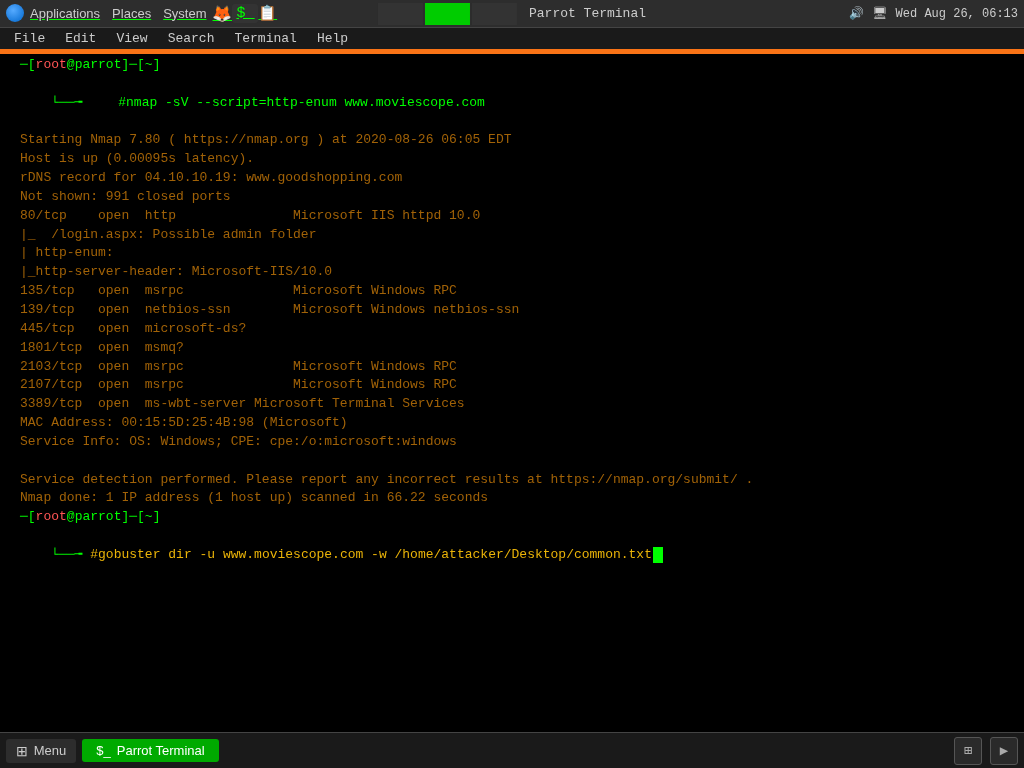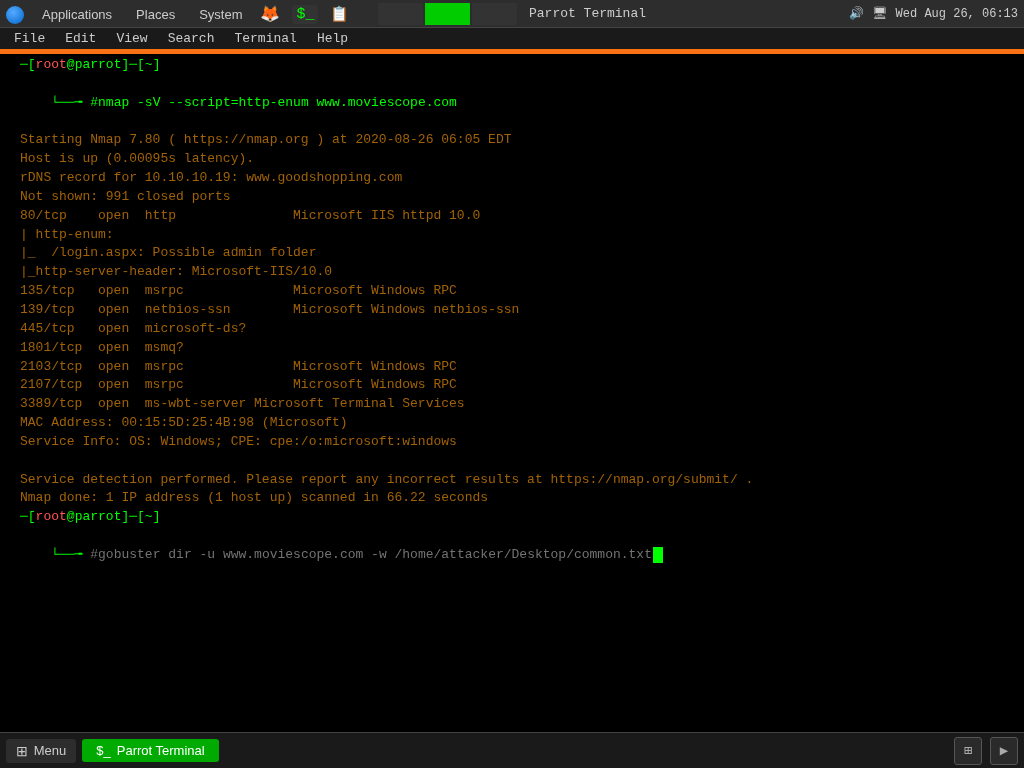--- a/index.html
+++ b/index.html
@@ -18,22 +18,23 @@
       height: 28px;
       background: #2d2d2d;
       display: flex;
       align-items: center;
       justify-content: space-between;
       padding: 0 6px;
       border-bottom: 1px solid #444;
     }
     #top-bar-left {
       display: flex;
-      align-items: flex-end;
-      gap: 12px;
+      align-items: flex-start;
+      gap: 0;
+      text-decoration: underline;
     }
     #top-bar-center {
       display: flex;
       align-items: center;
       gap: 4px;
       position: absolute;
       left: 50%;
       transform: translateX(-50%);
     }
     #top-bar-right {
@@ -214,48 +215,48 @@
   <span class="menu-item">Terminal</span>
   <span class="menu-item">Help</span>
 </div>
 
 <div id="terminal-window">
 
   <div class="line prompt-line">
     <span style="color:#00ff00;">─[<span style="color:#ff5555;">root</span><span style="color:#00ff00;">@</span><span style="color:#00ff00;">parrot</span>]─[<span style="color:#00ff00;">~</span>]</span>
   </div>
   <div class="line">
-    <span style="color:#00ff00;">└──╼ </span><span style="color:#00ff00;">#nmap -sV --script=http-enum www.moviescope.com</span>
+    <span style="color:#00ff00;">└──╼ </span><span style="color:#00ff00;margin-left:28px;">#nmap -sV --script=http-enum www.moviescope.com</span>
   </div>
   <div class="line output">Starting Nmap 7.80 ( https://nmap.org ) at 2020-08-26 06:05 EDT</div>
   <div class="line output">Host is up (0.00095s latency).</div>
-  <div class="line output">rDNS record for 10.10.10.19: www.goodshopping.com</div>
+  <div class="line output">rDNS record for 04.10.10.19: www.goodshopping.com</div>
   <div class="line output">Not shown: 991 closed ports</div>
   <div class="line output">80/tcp    open  http               Microsoft IIS httpd 10.0</div>
+  <div class="line output">|_  /login.aspx: Possible admin folder</div>
   <div class="line output">| http-enum:</div>
-  <div class="line output">|_  /login.aspx: Possible admin folder</div>
   <div class="line output">|_http-server-header: Microsoft-IIS/10.0</div>
   <div class="line output">135/tcp   open  msrpc              Microsoft Windows RPC</div>
   <div class="line output">139/tcp   open  netbios-ssn        Microsoft Windows netbios-ssn</div>
   <div class="line output">445/tcp   open  microsoft-ds?</div>
   <div class="line output">1801/tcp  open  msmq?</div>
   <div class="line output">2103/tcp  open  msrpc              Microsoft Windows RPC</div>
   <div class="line output">2107/tcp  open  msrpc              Microsoft Windows RPC</div>
   <div class="line output">3389/tcp  open  ms-wbt-server Microsoft Terminal Services</div>
   <div class="line output">MAC Address: 00:15:5D:25:4B:98 (Microsoft)</div>
   <div class="line output">Service Info: OS: Windows; CPE: cpe:/o:microsoft:windows</div>
   <div class="line">&nbsp;</div>
   <div class="line output">Service detection performed. Please report any incorrect results at https://nmap.org/submit/ .</div>
   <div class="line output">Nmap done: 1 IP address (1 host up) scanned in 66.22 seconds</div>
 
   <div class="line prompt-line">
     <span style="color:#00ff00;">─[<span style="color:#ff5555;">root</span><span style="color:#00ff00;">@</span><span style="color:#00ff00;">parrot</span>]─[<span style="color:#00ff00;">~</span>]</span>
   </div>
   <div class="line">
-    <span style="color:#00ff00;">└──╼ </span><span style="color:#737373;text-align:right;">#gobuster dir -u www.moviescope.com -w /home/attacker/Desktop/common.txt</span><span class="cursor-block"></span>
+    <span style="color:#00ff00;">└──╼ </span><span style="color:#eab308;text-align:right;">#gobuster dir -u www.moviescope.com -w /home/attacker/Desktop/common.txt</span><span class="cursor-block"></span>
   </div>
 </div>
 
 <div id="taskbar">
   <button class="taskbar-menu-btn">
     <span style="font-size:14px;">⊞</span>
     <span>Menu</span>
   </button>
   <button class="taskbar-terminal-btn">
     <span style="font-size:13px;">$_</span>

